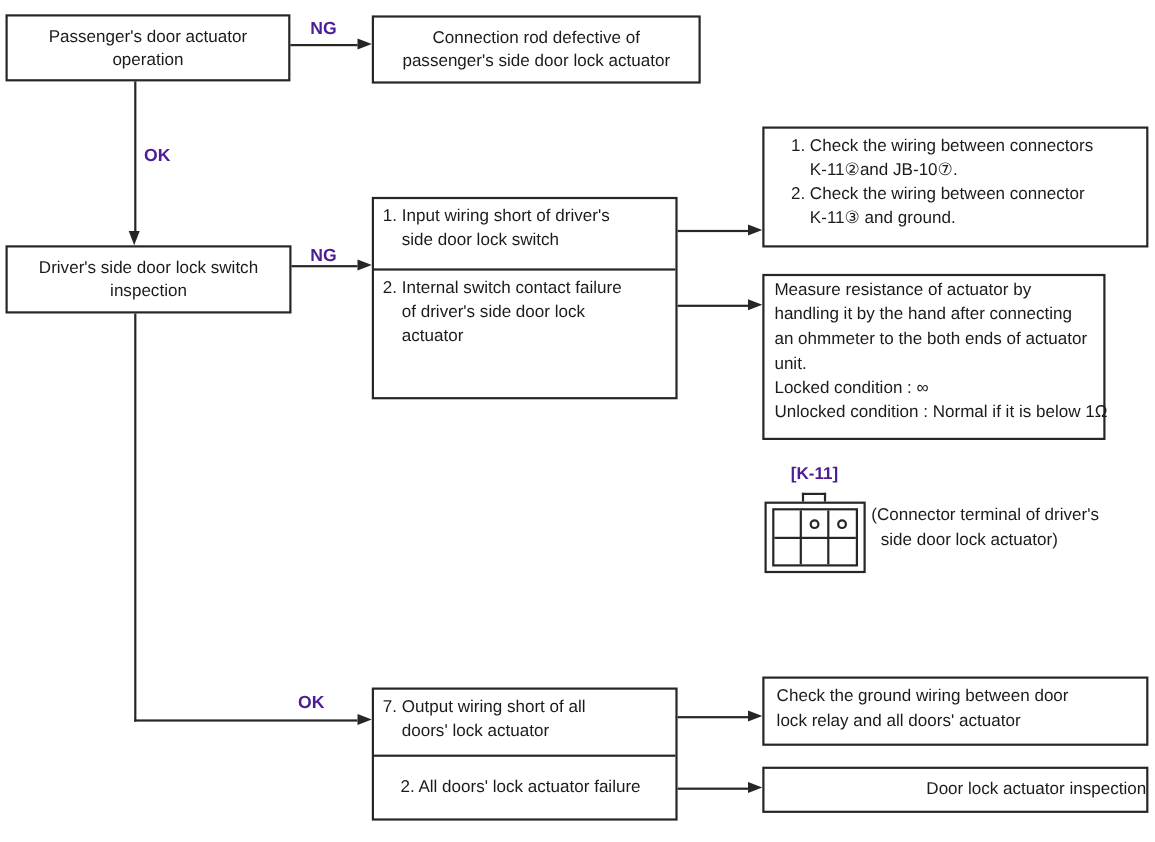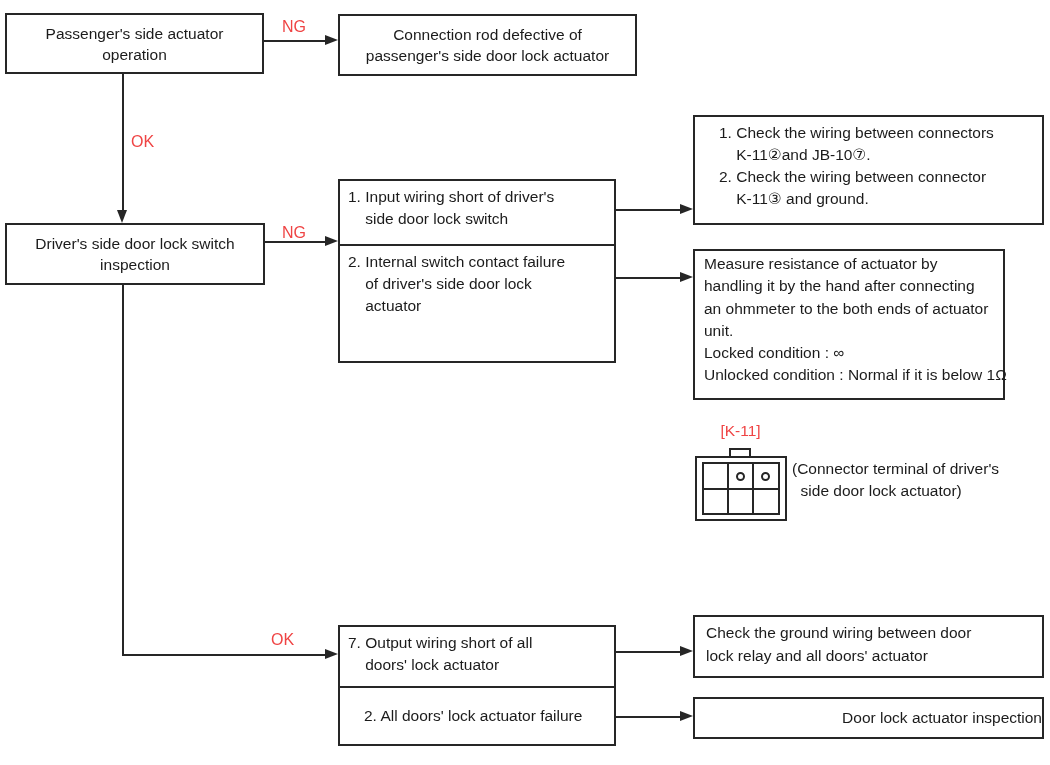--- a/index.html
+++ b/index.html
@@ -19,34 +19,34 @@
            padding:5px 4px 0 8px; }
   .cell-div { border-bottom:2px solid #262626; }
   .cell-center { display:flex; align-items:center; padding-top:0;margin-left:16px; }
   .hline,.vline { position:absolute; background:#262626; }
   .arr-r { position:absolute; width:0; height:0;
            border-left:13px solid #262626;
            border-top:5.5px solid transparent; border-bottom:5.5px solid transparent; }
   .arr-d { position:absolute; width:0; height:0;
            border-top:13px solid #262626;
            border-left:5.5px solid transparent; border-right:5.5px solid transparent; }
-  .lbl { position:absolute; font-weight:normal; font-size:16px; color:#ef4444; }
+  .lbl { position:absolute; font-weight:bold; font-size:16px; color:#4c1d95; }
   .conn-part { position:absolute; box-sizing:border-box; border:2px solid #262626; background:#ffffff; }
   .pin { position:absolute; width:9px; height:9px; border:2px solid #262626;
          border-radius:50%; box-sizing:border-box; background:#ffffff; }
   .grid-v { position:absolute; top:0; width:2px; height:100%; background:#262626; }
   .grid-h { position:absolute; left:0; height:2px; width:100%; background:#262626; }
 </style>
 </head>
 <body>
 
 <div class="page">
 
   <div class="box center" style="left:5px;top:13px;width:259px;height:61px">
-    <div class="ctxt">Passenger's side actuator
+    <div class="ctxt">Passenger's door actuator
 operation</div>
   </div>
 
   <div class="lbl" style="left:282px;top:18px">NG</div>
   <div class="hline" style="left:264px;top:40px;width:61px;height:2px"></div>
   <div class="arr-r" style="left:325px;top:35px"></div>
 
   <div class="box center" style="left:338px;top:14px;width:299px;height:62px">
     <div class="ctxt">Connection rod defective of
 passenger's side door lock actuator</div>

